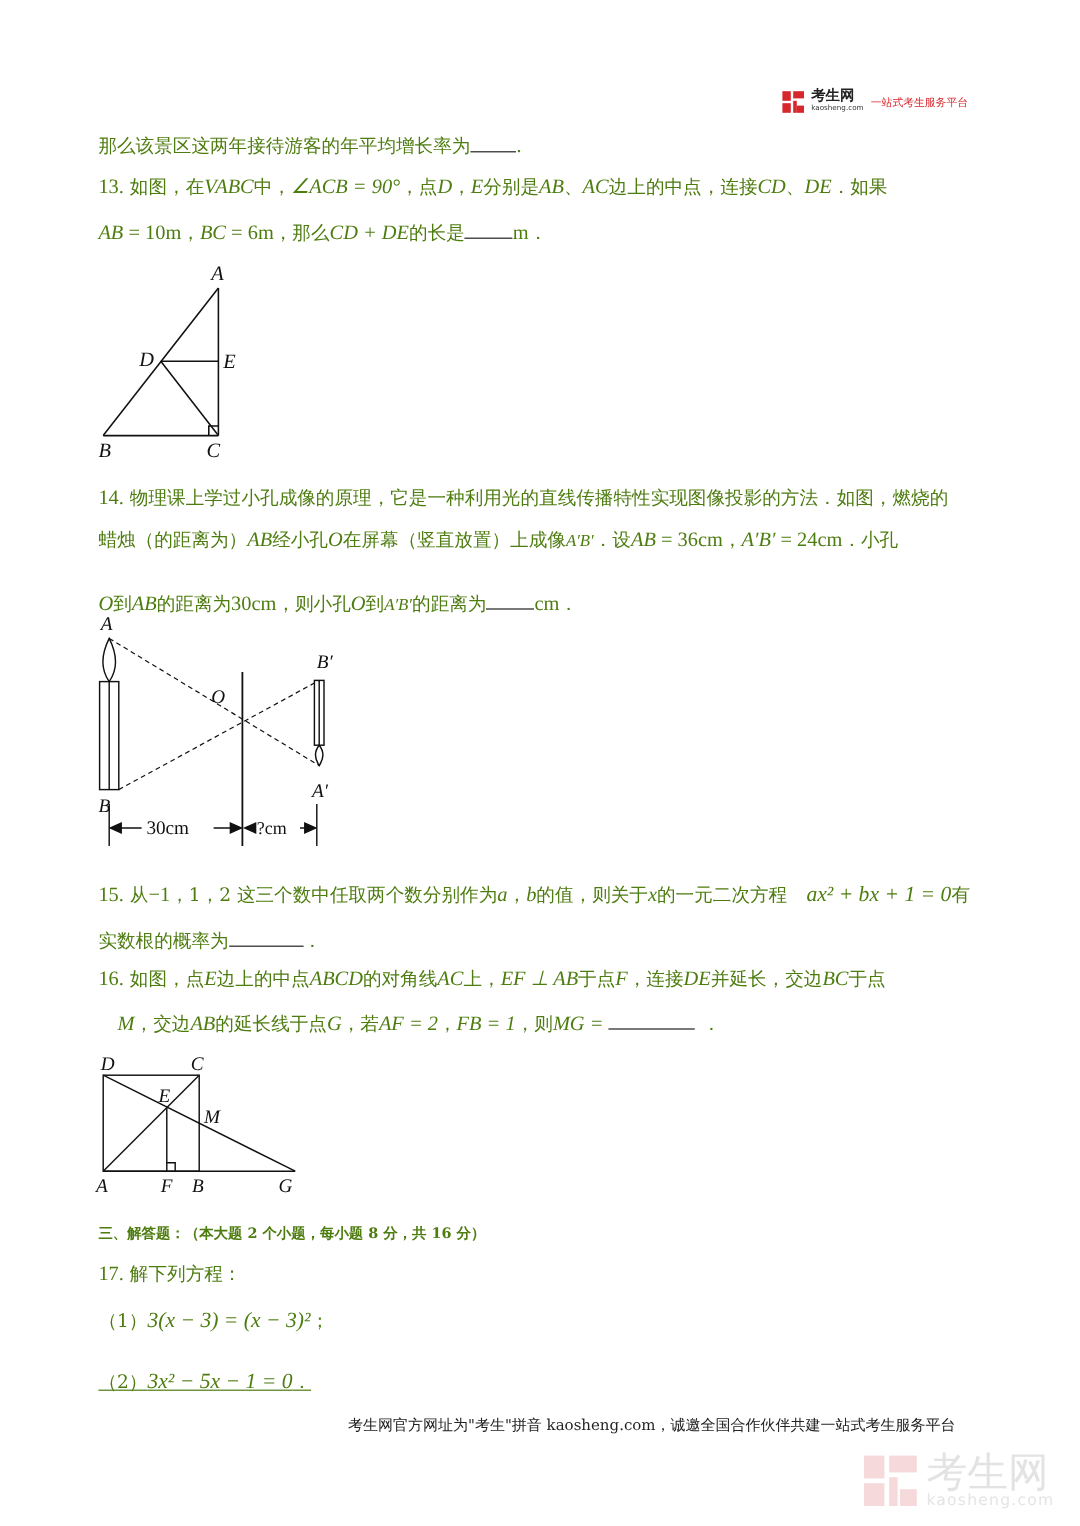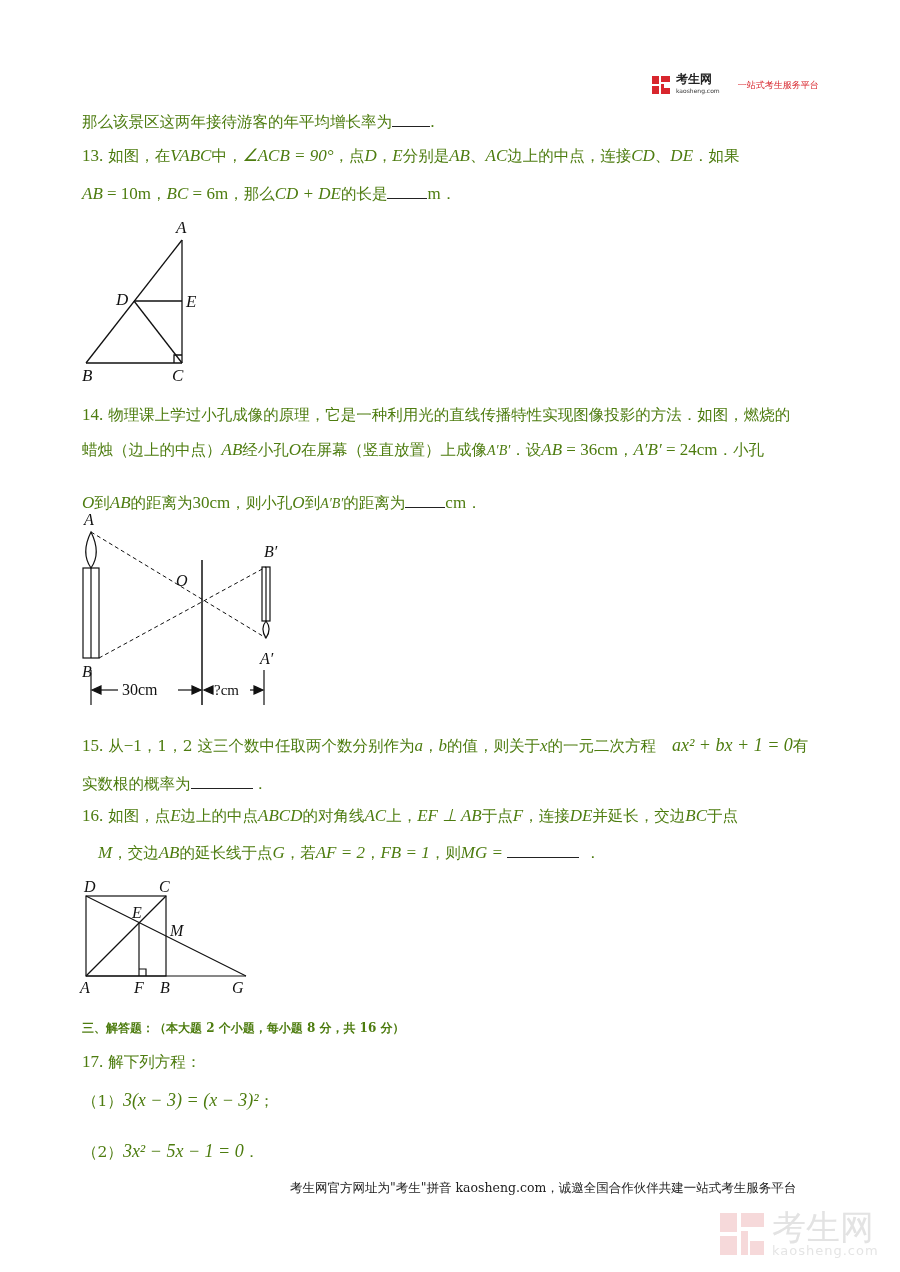--- a/index.html
+++ b/index.html
@@ -10,21 +10,21 @@
   .m { font-family: "Liberation Serif", serif; font-style: italic; font-size: 17px; }
   .n { font-family: "Liberation Serif", serif; font-size: 17px; margin-top: 46px; }
   .blank { display: inline-block; border-bottom: 1px solid #222; height: 16px; vertical-align: baseline; }
   .bold { font-weight: bold; }
   
   .hdr-logo { left: 652px; top: 74px; display: flex; align-items: center; gap: 6px; }
   .logo-mark { width: 18px; height: 18px; position: relative; }
   .logo-mark span { position: absolute; background: #d8262d; }
   .logo-text { font-family: "DejaVu Sans", sans-serif; font-size: 12px; font-weight: bold; color: #222; line-height: 11px; }
   .logo-text small { display: block; font-size: 6px; font-weight: normal; color: #333; }
-  .slogan { font-family: "DejaVu Sans", sans-serif; font-size: 9px; color: #d8262d; margin-left: 12px; }
+  .slogan { font-family: "DejaVu Sans", sans-serif; font-size: 9px; color: #d8262d; margin-left: 0; }
   
   .wm { left: 720px; top: 1210px; display: flex; align-items: center; gap: 8px; opacity: 0.9; }
   .wm-mark { width: 44px; height: 42px; position: relative; }
   .wm-mark span { position: absolute; background: #f6d5d6; }
   .wm-text { font-family: "DejaVu Sans", sans-serif; color: #e0e0e0; font-size: 34px; line-height: 34px; }
   .wm-text small { display: block; font-size: 13px; line-height: 14px; color: #e2e2e2; letter-spacing: 1px; }
   svg text { font-family: "Liberation Serif", serif; }
 </style>
 </head>
 <body>
@@ -72,21 +72,21 @@
     <text x="6" y="166">B</text>
     <text x="96" y="166">C</text>
   </g>
 </svg>
 
 <div class="line" style="top:405px;">
   <span class="n">14.</span>
   <span>物理课上学过小孔成像的原理，它是一种利用光的直线传播特性实现图像投影的方法．如图，燃烧的</span>
 </div>
 <div class="line" style="top:440px;">
-  <span>蜡烛（边上的中点）</span><span class="m">AB</span><span>经小孔</span><span class="m">O</span><span>在屏幕（竖直放置）上成像</span><span class="m" style="font-size:14px;">A′B′</span><span>．设</span><span class="m">AB</span><span class="n"> = 36cm</span><span>，</span><span class="m">A′B′</span><span class="n"> = 24cm</span><span>．小孔</span>
+  <span>蜡烛（的距离为）</span><span class="m">AB</span><span>经小孔</span><span class="m">O</span><span>在屏幕（竖直放置）上成像</span><span class="m" style="font-size:14px;">A′B′</span><span>．设</span><span class="m">AB</span><span class="n"> = 36cm</span><span>，</span><span class="m">A′B′</span><span class="n"> = 24cm</span><span>．小孔</span>
 </div>
 <div class="line" style="top:491px;">
   <span class="m">O</span><span>到</span><span class="m">AB</span><span>的距离为</span><span class="n">30cm</span><span>，则小孔</span><span class="m">O</span><span>到</span><span class="m" style="font-size:14px;">A′B′</span><span>的距离为</span><span class="blank" style="width:40px;"></span><span class="n">cm</span><span>．</span>
 </div>
 
 <svg class="abs" style="left:74px;top:510px;" width="210" height="195">
   <g stroke="#111" stroke-width="1.2" fill="none">
 
     <rect x="9" y="58" width="16" height="90"></rect>
     <line x1="17" y1="58" x2="17" y2="148"></line>
@@ -164,21 +164,21 @@
 
 <div class="line bold" style="top:1018px;font-size:12px;">三、解答题：（本大题 2 个小题，每小题 8 分，共 16 分）</div>
 
 <div class="line" style="top:1052px;">
   <span class="n">17.</span>
   <span>解下列方程：</span>
 </div>
 <div class="line" style="top:1090px;">
   <span>（1）</span><span class="m" style="font-size:18px;">3(x − 3) = (x − 3)²</span><span>；</span>
 </div>
-<div class="line" style="top:1141px;">
+<div class="line" style="top:1141px;text-decoration:underline;">
   <span>（2）</span><span class="m" style="font-size:18px;">3x² − 5x − 1 = 0</span><span>．</span>
 </div>
 
 <div class="abs" style="left:290px;top:1180px;font-size:12.5px;color:#222;white-space:nowrap;">考生网官方网址为"考生"拼音 kaosheng.com，诚邀全国合作伙伴共建一站式考生服务平台</div>
 
 <div class="abs wm">
   <div class="wm-mark">
     <span style="left:0;top:0;width:17px;height:19px;"></span>
     <span style="left:0;top:23px;width:17px;height:19px;"></span>
     <span style="left:21px;top:0;width:23px;height:14px;"></span>

